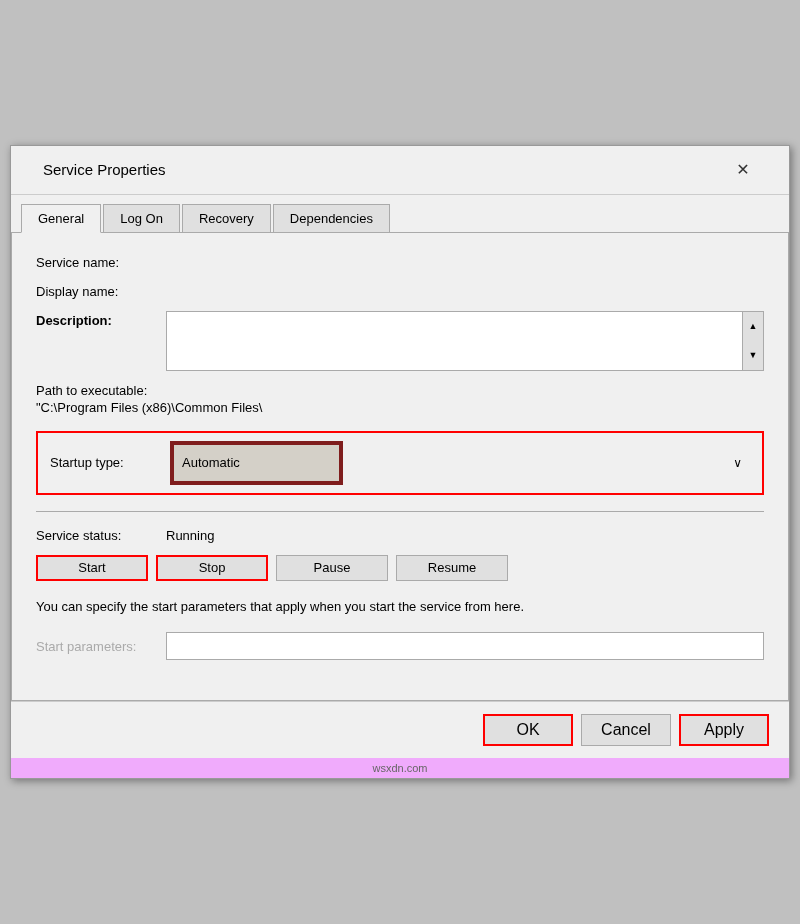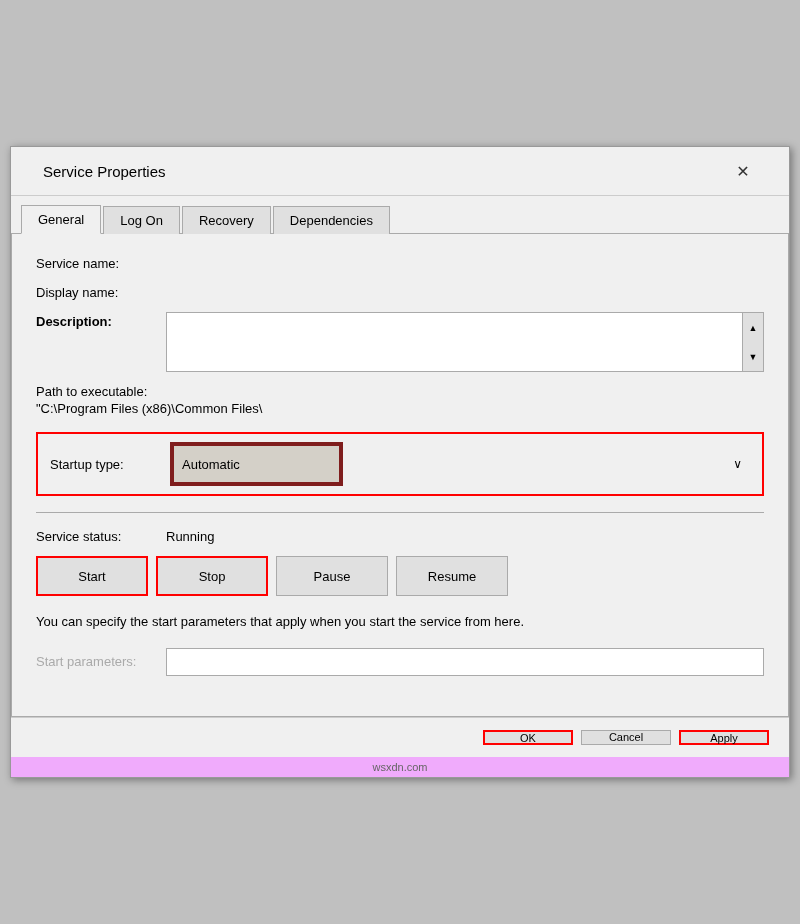--- a/index.html
+++ b/index.html
@@ -232,21 +232,21 @@
     }
 
     .service-buttons-row {
       display: flex;
       gap: 8px;
       margin-bottom: 16px;
     }
 
     .svc-btn {
       min-width: 112px;
-      height: 40px;
+      height: 26px;
       background: #e0e0e0;
       border: 1px solid #aaa;
       cursor: pointer;
       font-size: 13px;
       color: #000;
     }
 
     .svc-btn:disabled {
       color: #aaa;
       cursor: default;
@@ -286,25 +286,25 @@
       background: #f0f0f0;
       border-top: 1px solid #ccc;
       padding: 12px 20px;
       display: flex;
       justify-content: flex-end;
       gap: 8px;
     }
 
     .footer-btn {
       min-width: 90px;
-      height: 15px;
+      height: 32px;
       background: #e0e0e0;
       border: 1px solid #aaa;
       cursor: pointer;
-      font-size: 11px;
+      font-size: 16px;
       color: #000;
     }
 
     .footer-btn.ok-btn {
       border: 2px solid red;
       min-width: 90px;
     }
 
     .footer-btn.apply-btn {
       border: 2px solid red;

